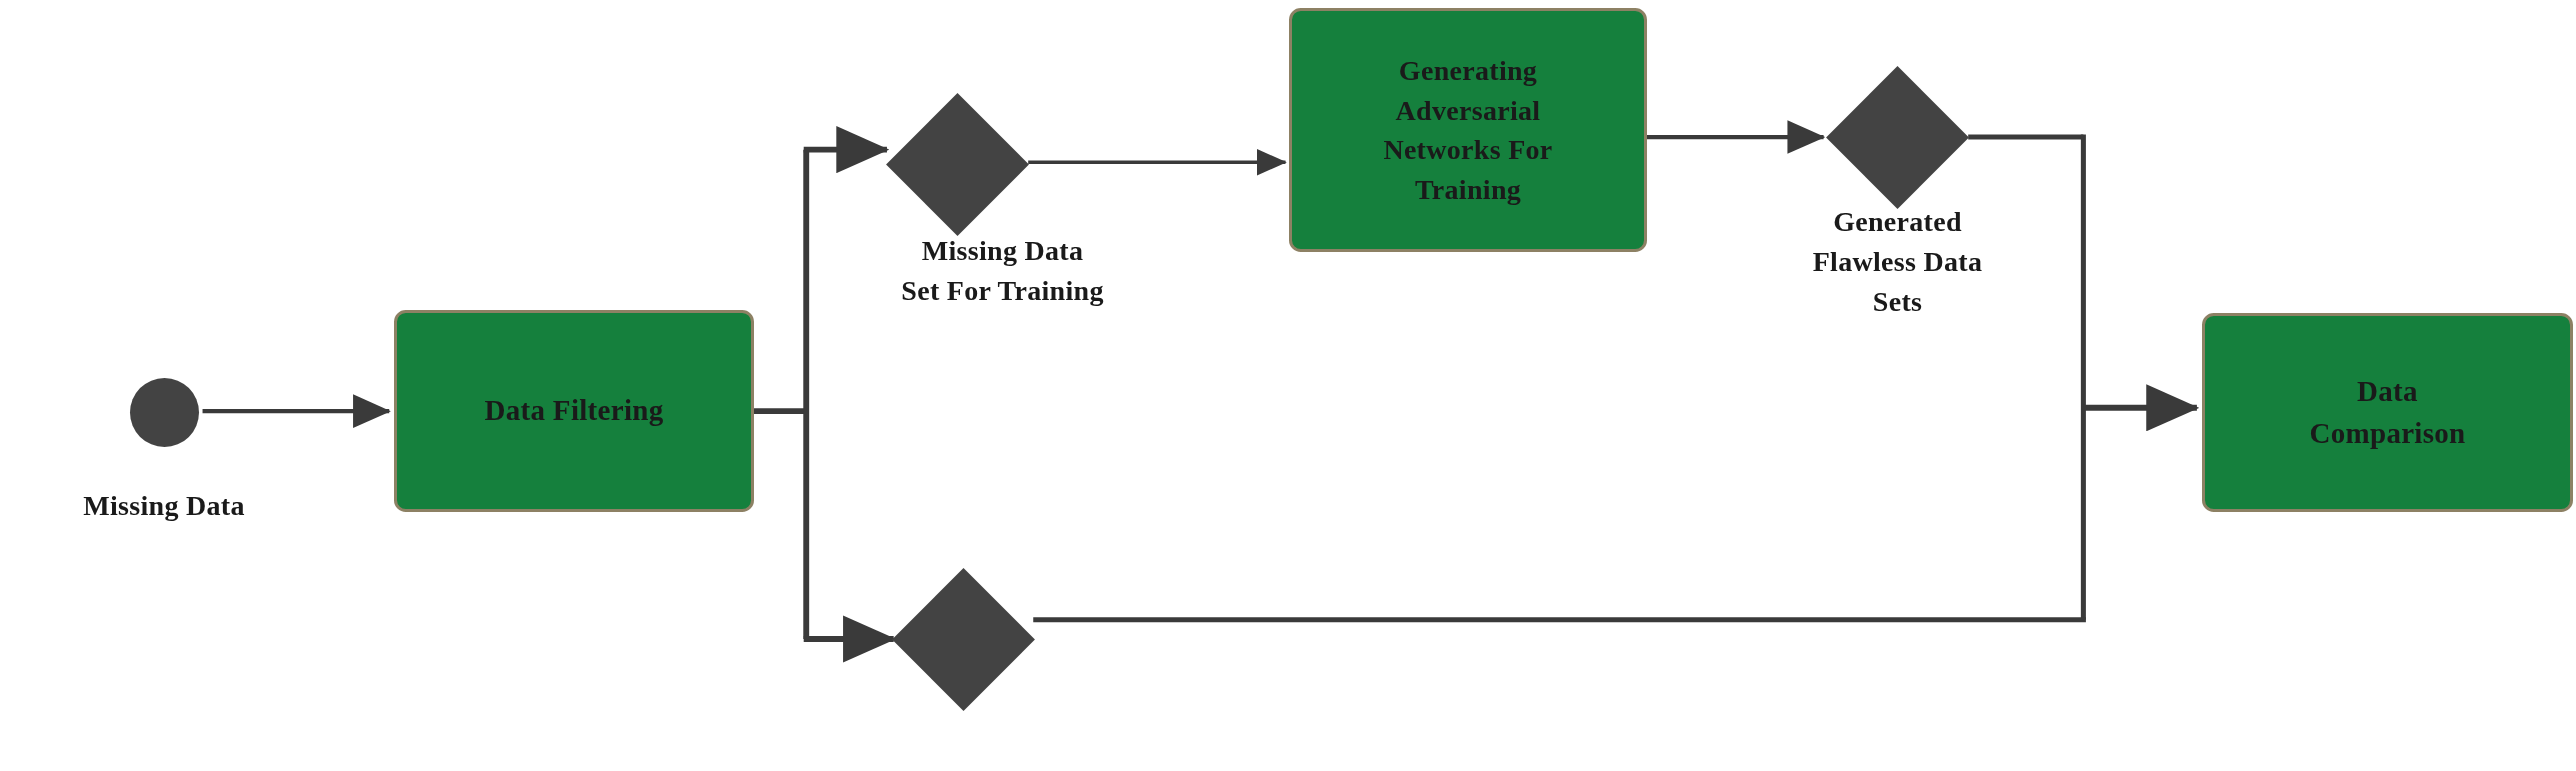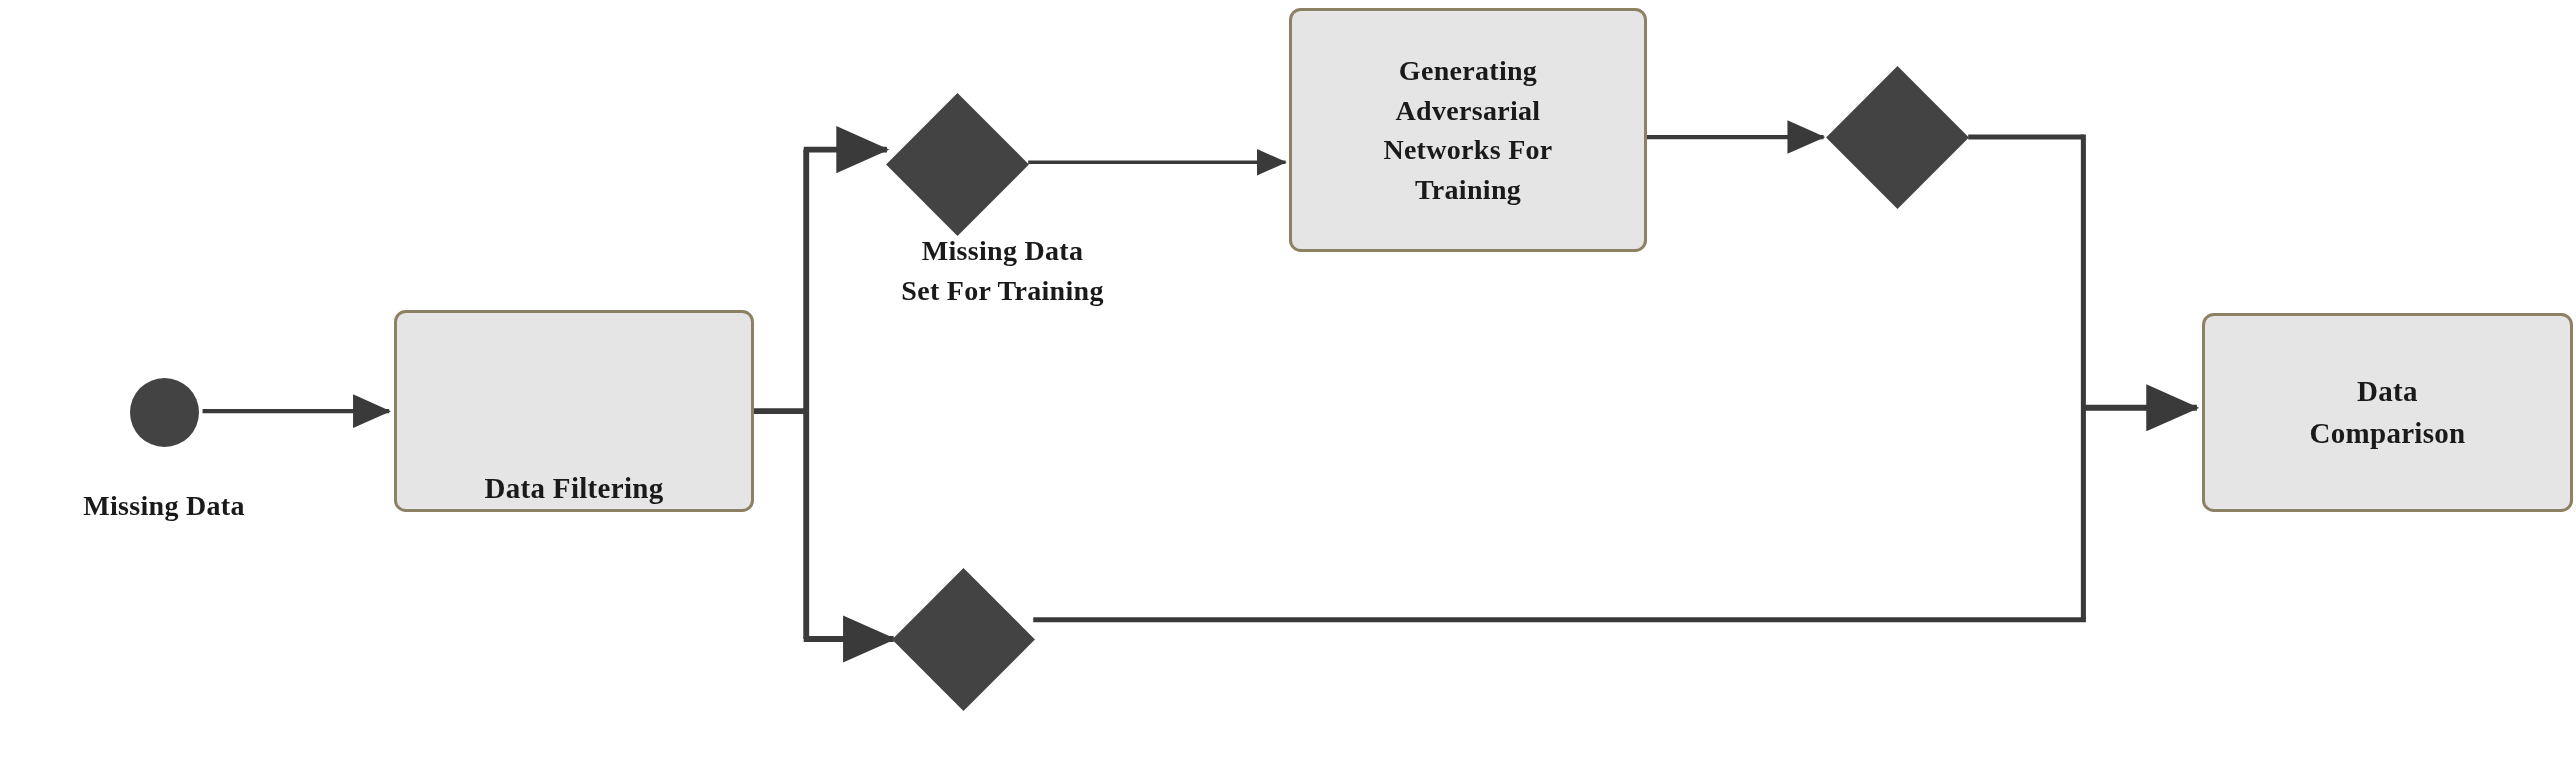--- a/index.html
+++ b/index.html
@@ -24,21 +24,21 @@
     height: 771px;
   }
 
   
   .node {
     position: absolute;
     box-sizing: border-box;
   }
 
   .proc-box {
-    background: #e5e5e5;
+    background: #15803d;
     border: 3.4px solid #8d8164;
     border-radius: 11.8px;
     display: flex;
     align-items: center;
     justify-content: center;
     text-align: center;
   }
   .proc-label {
     font-family: "Liberation Serif", "DejaVu Serif", serif;
     font-weight: bold;
@@ -100,36 +100,39 @@
     <line x1="2477" y1="160" x2="2477" y2="737" stroke="#3a3a3a" stroke-width="6"></line>
 
     <line x1="1228" y1="737" x2="2480" y2="737" stroke="#3a3a3a" stroke-width="6"></line>
 
     <line x1="2477" y1="485" x2="2612" y2="485" stroke="#3a3a3a" stroke-width="7" marker-end="url(#arrowhead)"></line>
   </svg>
 
   <div class="node start-circle" style="left:130px; top:378px; width:69px; height:69px;"></div>
   <div class="free-label" style="left:17px; top:486px; width:294px; font-size:28px;">Missing Data</div>
 
-  <div class="node proc-box" style="left:394px; top:310px; width:360px; height:202px;align-items:flex-end;">
+  <div class="node proc-box" style="left:394px; top:310px; width:360px; height:202px;">
     <span class="proc-label" style="font-size:29px;">Data Filtering</span>
   </div>
 
   <div class="node decision-diamond" style="left:907px; top:114px; width:101px; height:101px;"></div>
   <div class="free-label" style="left:803px; top:231px; width:311px; font-size:28px;padding-left:44px;">Missing Data
 Set For Training</div>
 
   <div class="node proc-box" style="left:1289px; top:8.4px; width:358px; height:244px;">
     <span class="proc-label" style="font-size:28px;">Generating
 Adversarial
 Networks For
 Training</span>
   </div>
 
   <div class="node decision-diamond" style="left:1847px; top:87px; width:101px; height:101px;"></div>
+  <div class="free-label" style="left:1746px; top:202px; width:303px; font-size:28px;">Generated
+Flawless Data
+Sets</div>
 
   <div class="node decision-diamond" style="left:913px; top:589px; width:101px; height:101px;"></div>
 
   <div class="node proc-box" style="left:2202px; top:313px; width:371px; height:199px;">
     <span class="proc-label" style="font-size:29px;">Data
 Comparison</span>
   </div>
 
 </div>
 

